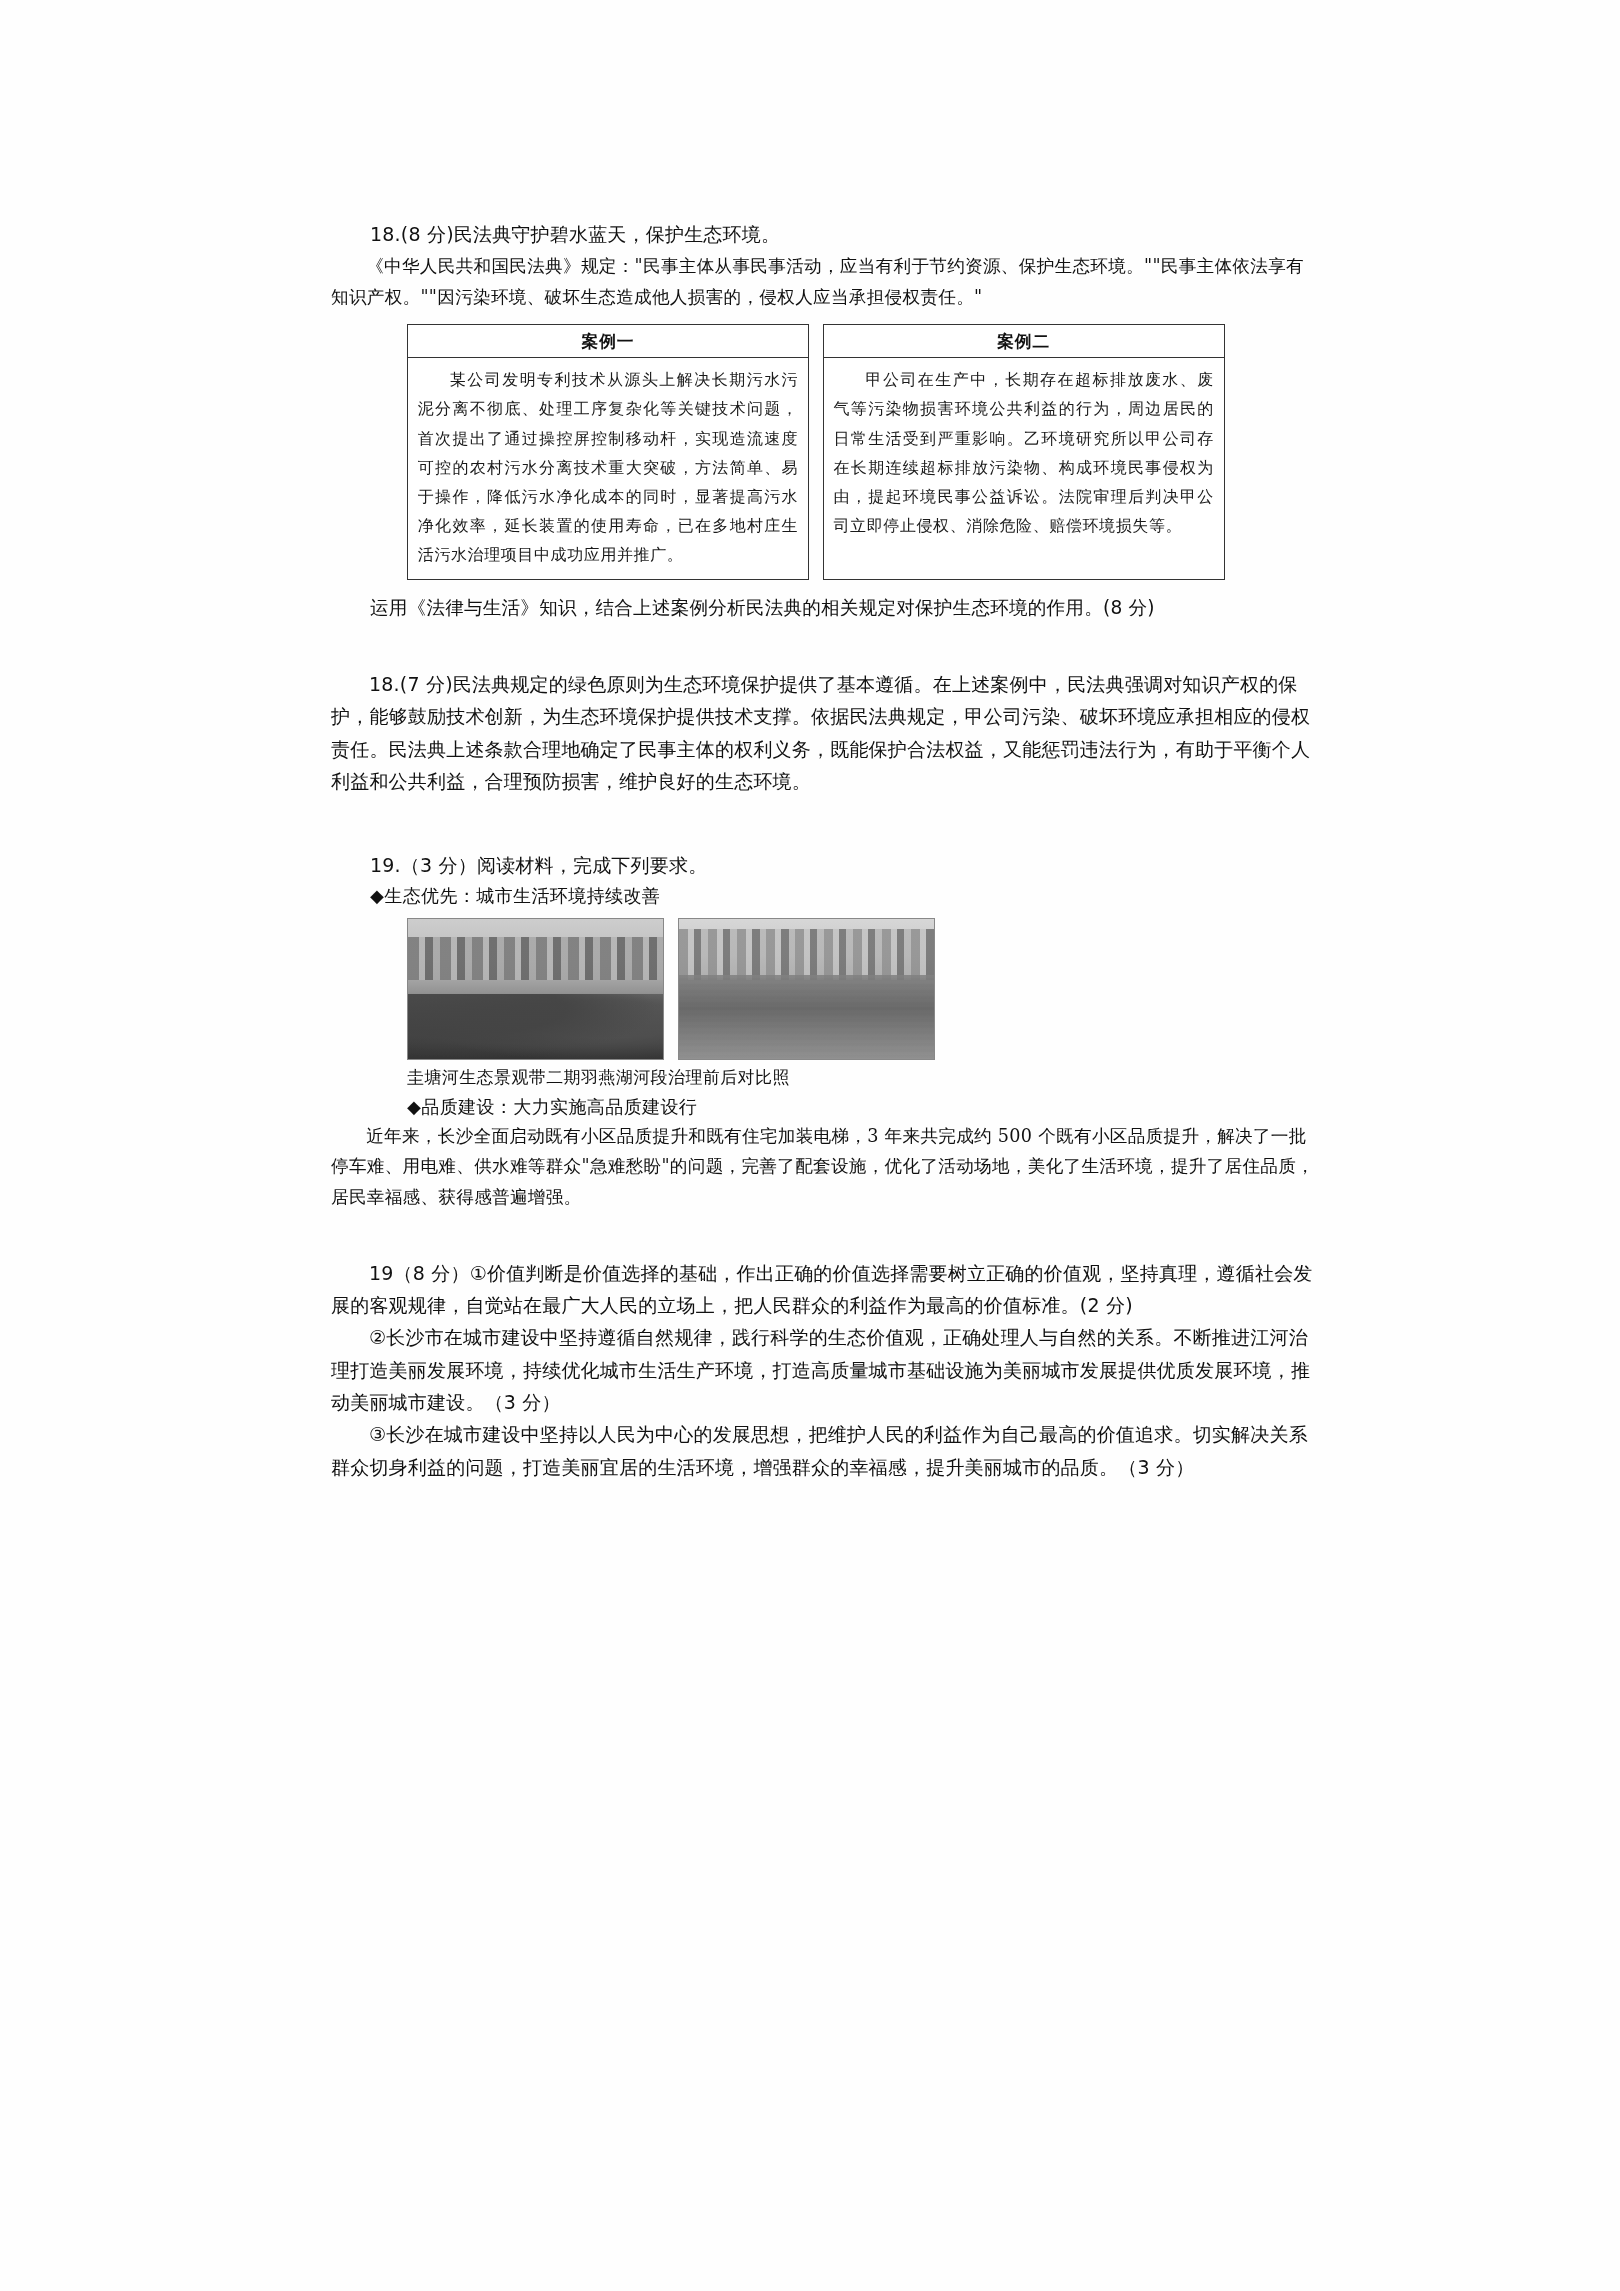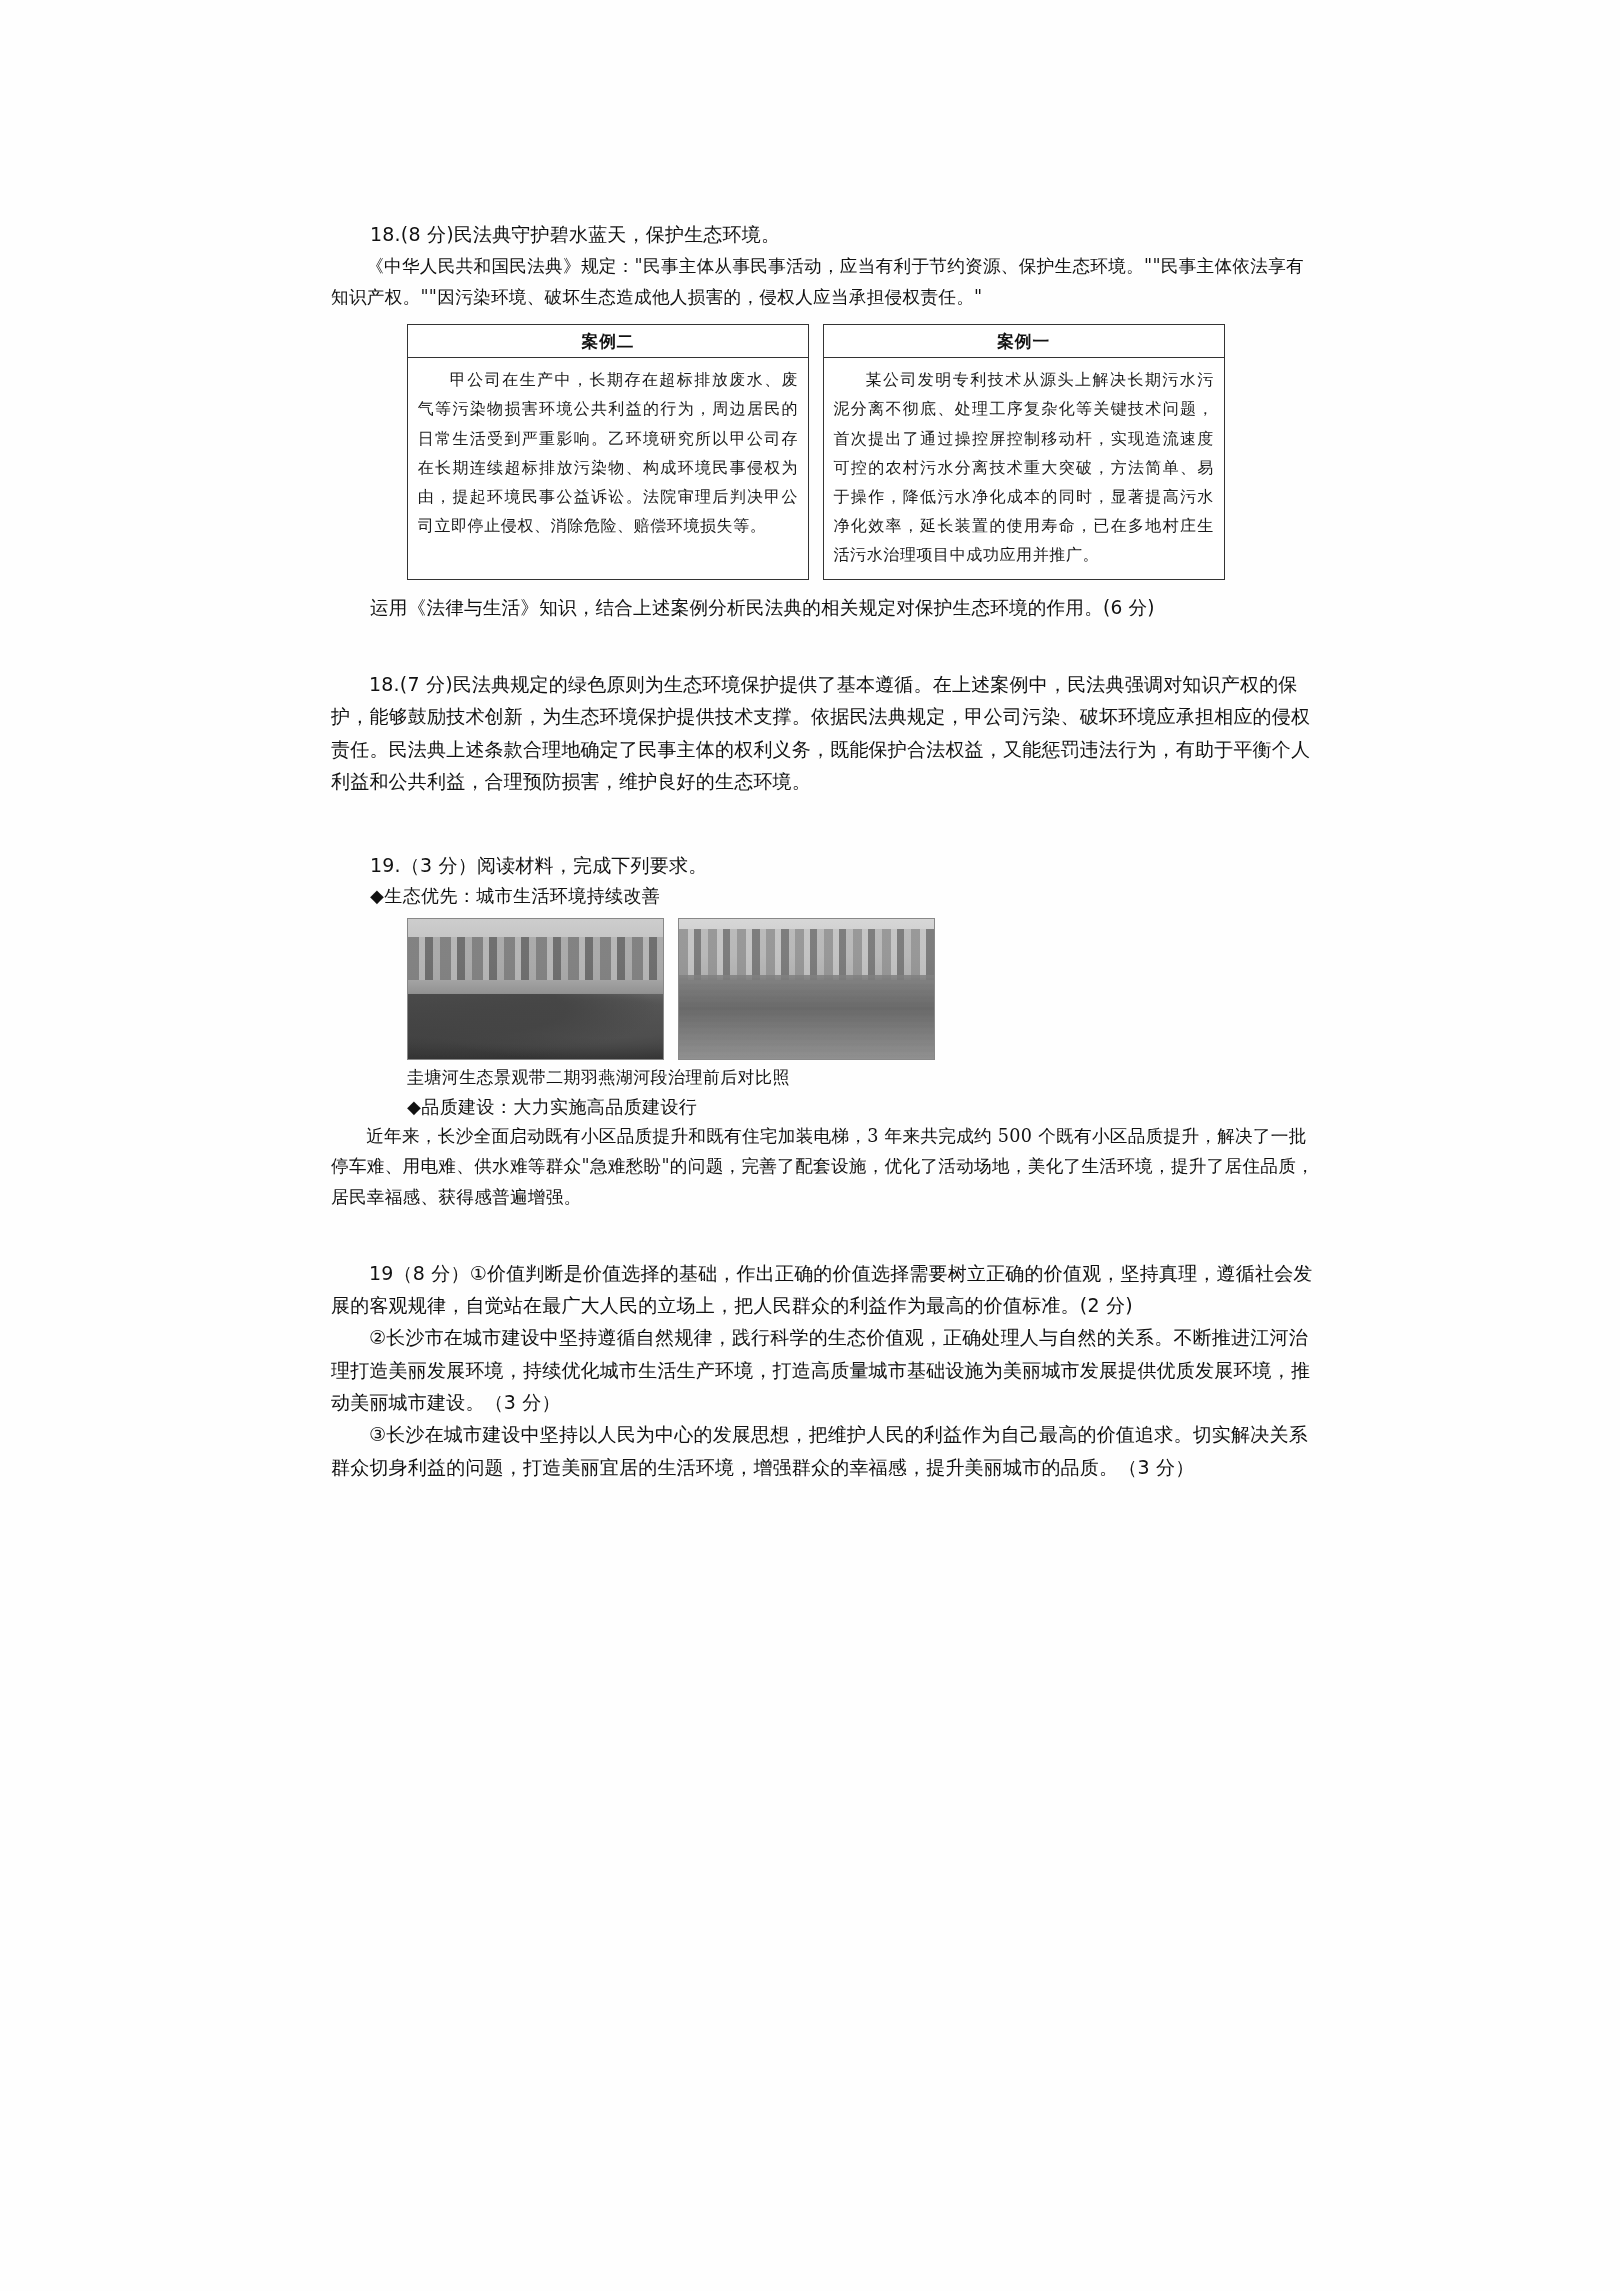--- a/index.html
+++ b/index.html
@@ -176,30 +176,30 @@
 <div class="page">
   <div class="content">
 
     <div>
       <p class="q-head ml40">18.(8 分)民法典守护碧水蓝天，保护生态环境。</p>
 
       <p class="p-serif indent2">《中华人民共和国民法典》规定："民事主体从事民事活动，应当有利于节约资源、保护生态环境。""民事主体依法享有知识产权。""因污染环境、破坏生态造成他人损害的，侵权人应当承担侵权责任。"</p>
 
       <div class="cases">
         <div class="case-box">
+          <div class="case-title">案例一</div>
+          <div class="case-body">某公司发明专利技术从源头上解决长期污水污泥分离不彻底、处理工序复杂化等关键技术问题，首次提出了通过操控屏控制移动杆，实现造流速度可控的农村污水分离技术重大突破，方法简单、易于操作，降低污水净化成本的同时，显著提高污水净化效率，延长装置的使用寿命，已在多地村庄生活污水治理项目中成功应用并推广。</div>
+        </div>
+        <div class="case-box">
           <div class="case-title">案例二</div>
           <div class="case-body">甲公司在生产中，长期存在超标排放废水、废气等污染物损害环境公共利益的行为，周边居民的日常生活受到严重影响。乙环境研究所以甲公司存在长期连续超标排放污染物、构成环境民事侵权为由，提起环境民事公益诉讼。法院审理后判决甲公司立即停止侵权、消除危险、赔偿环境损失等。</div>
         </div>
-        <div class="case-box">
-          <div class="case-title">案例一</div>
-          <div class="case-body">某公司发明专利技术从源头上解决长期污水污泥分离不彻底、处理工序复杂化等关键技术问题，首次提出了通过操控屏控制移动杆，实现造流速度可控的农村污水分离技术重大突破，方法简单、易于操作，降低污水净化成本的同时，显著提高污水净化效率，延长装置的使用寿命，已在多地村庄生活污水治理项目中成功应用并推广。</div>
-        </div>
       </div>
 
-      <p class="p-sans ml40" style="margin-top:11.8px;">运用《法律与生活》知识，结合上述案例分析民法典的相关规定对保护生态环境的作用。(6 分)</p>
+      <p class="p-sans ml40" style="margin-top:11.8px;">运用《法律与生活》知识，结合上述案例分析民法典的相关规定对保护生态环境的作用。(8 分)</p>
     </div>
 
     <div class="sect-gap-lg"></div>
 
     <div class="answer-block">
       <p class="indent2">18.(7 分)民法典规定的绿色原则为生态环境保护提供了基本遵循。在上述案例中，民法典强调对知识产权的保护，能够鼓励技术创新，为生态环境保护提供技术支撑。依据民法典规定，甲公司污染、破坏环境应承担相应的侵权责任。民法典上述条款合理地确定了民事主体的权利义务，既能保护合法权益，又能惩罚违法行为，有助于平衡个人利益和公共利益，合理预防损害，维护良好的生态环境。</p>
     </div>
 
     <div class="sect-gap-lg"></div>
 

